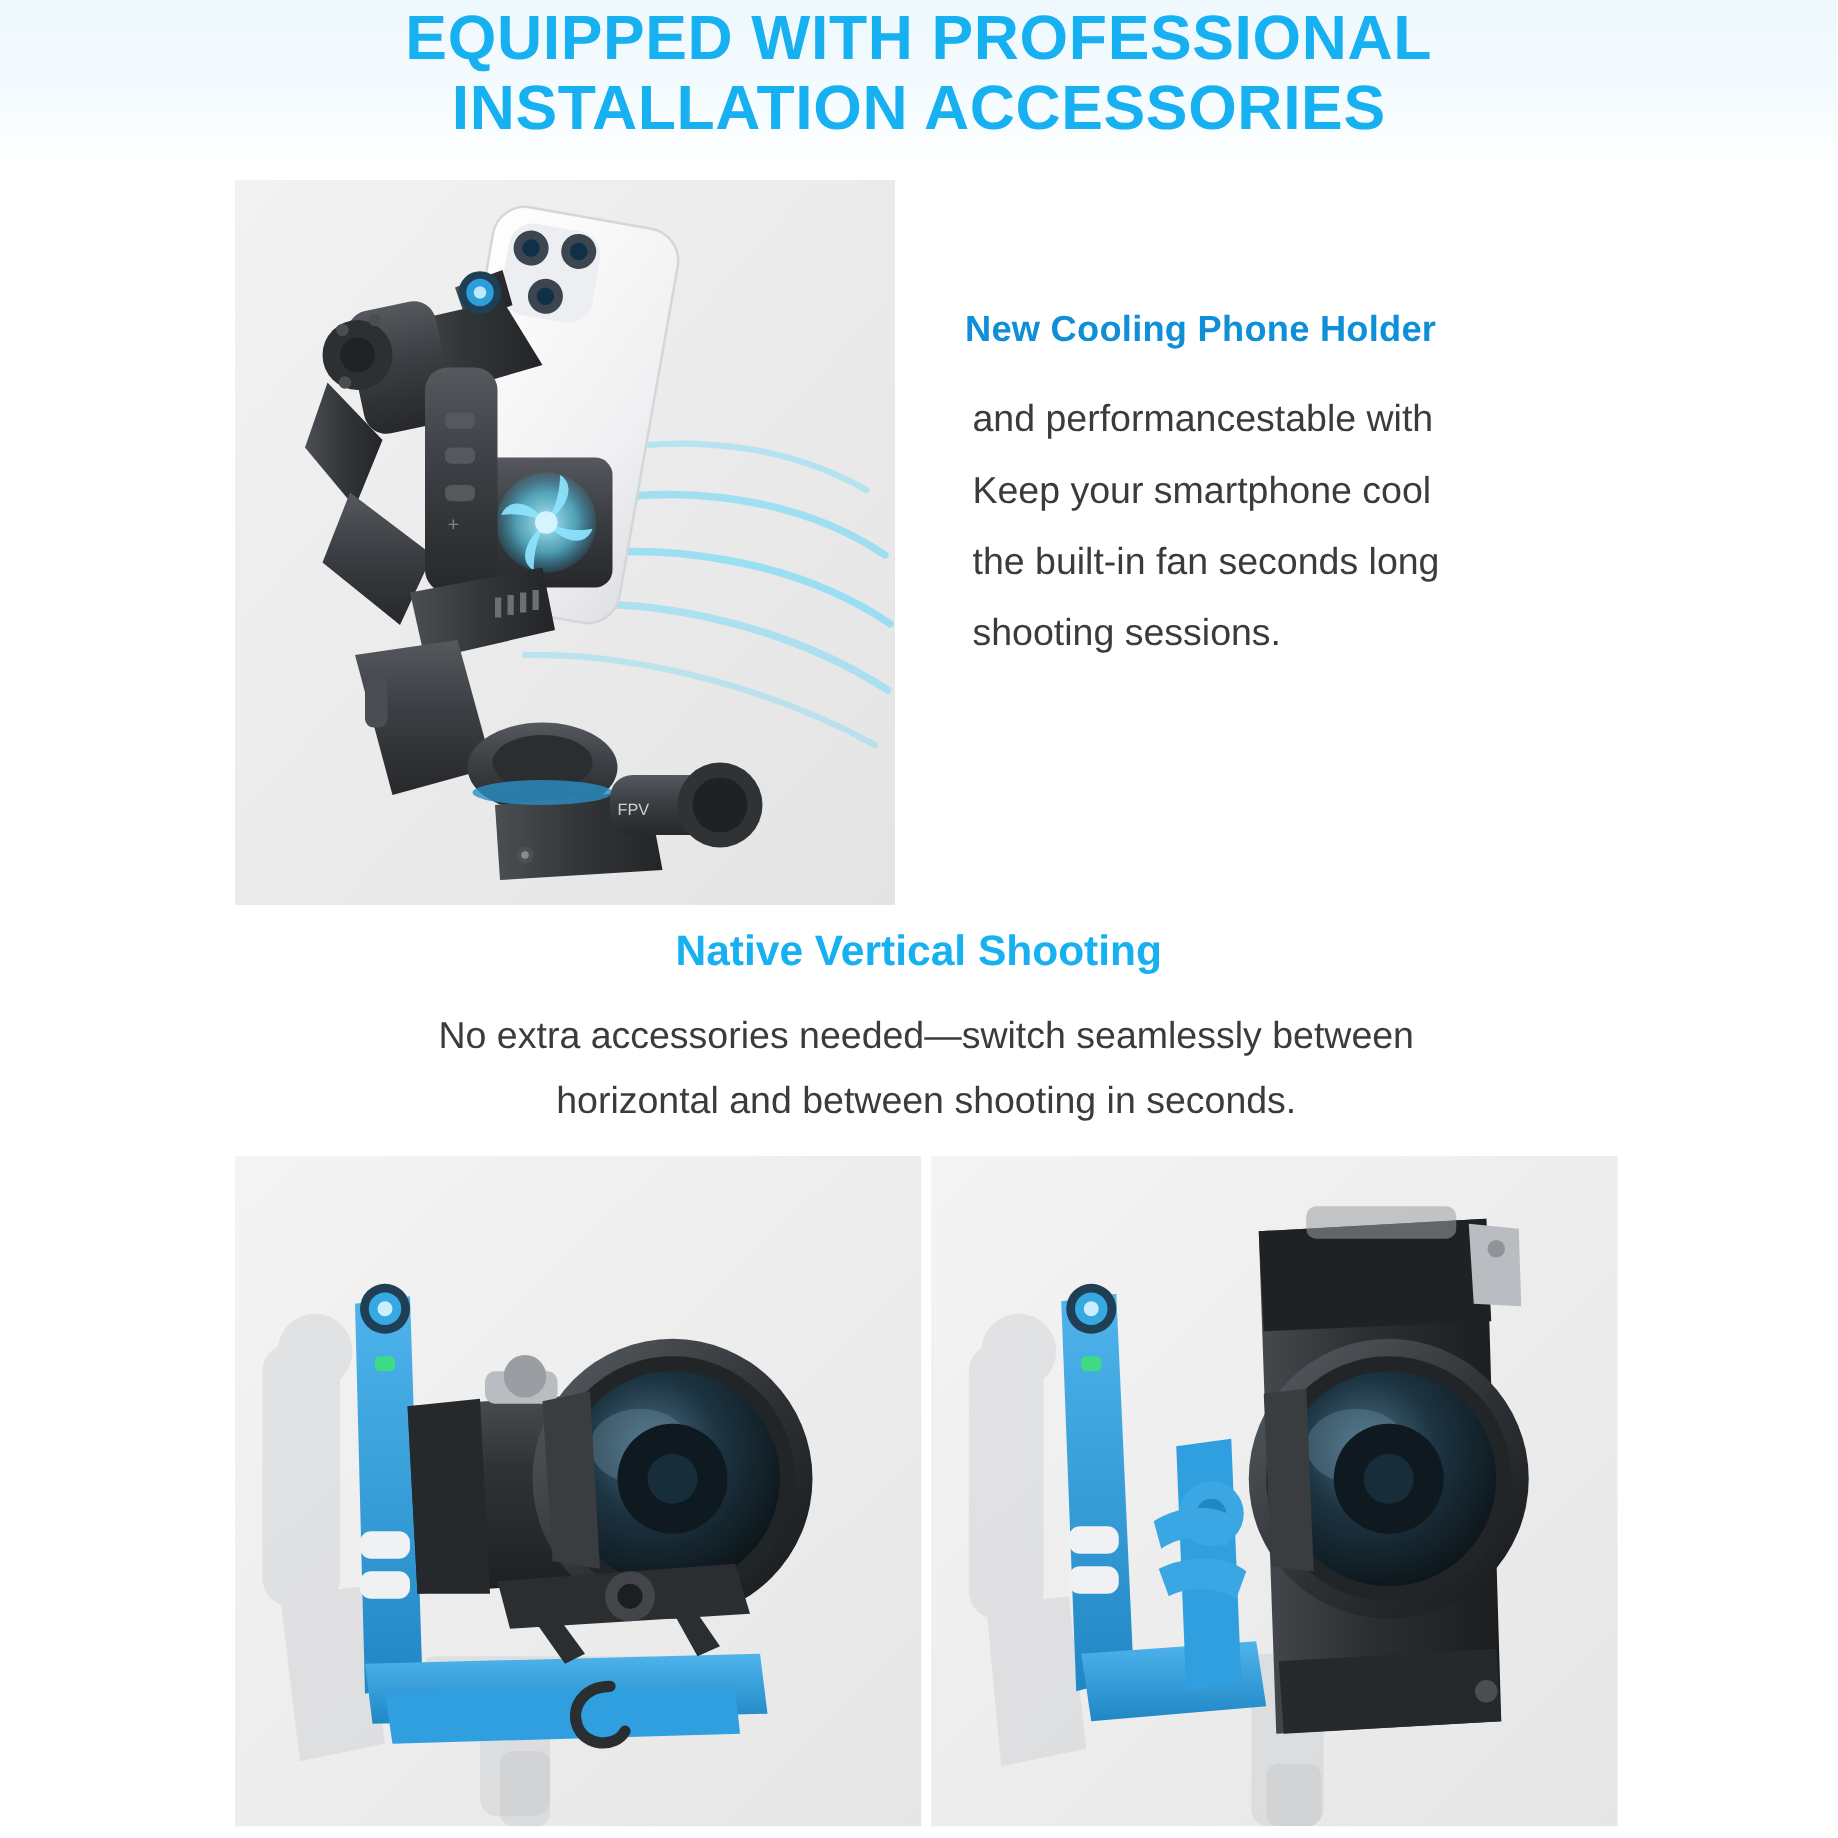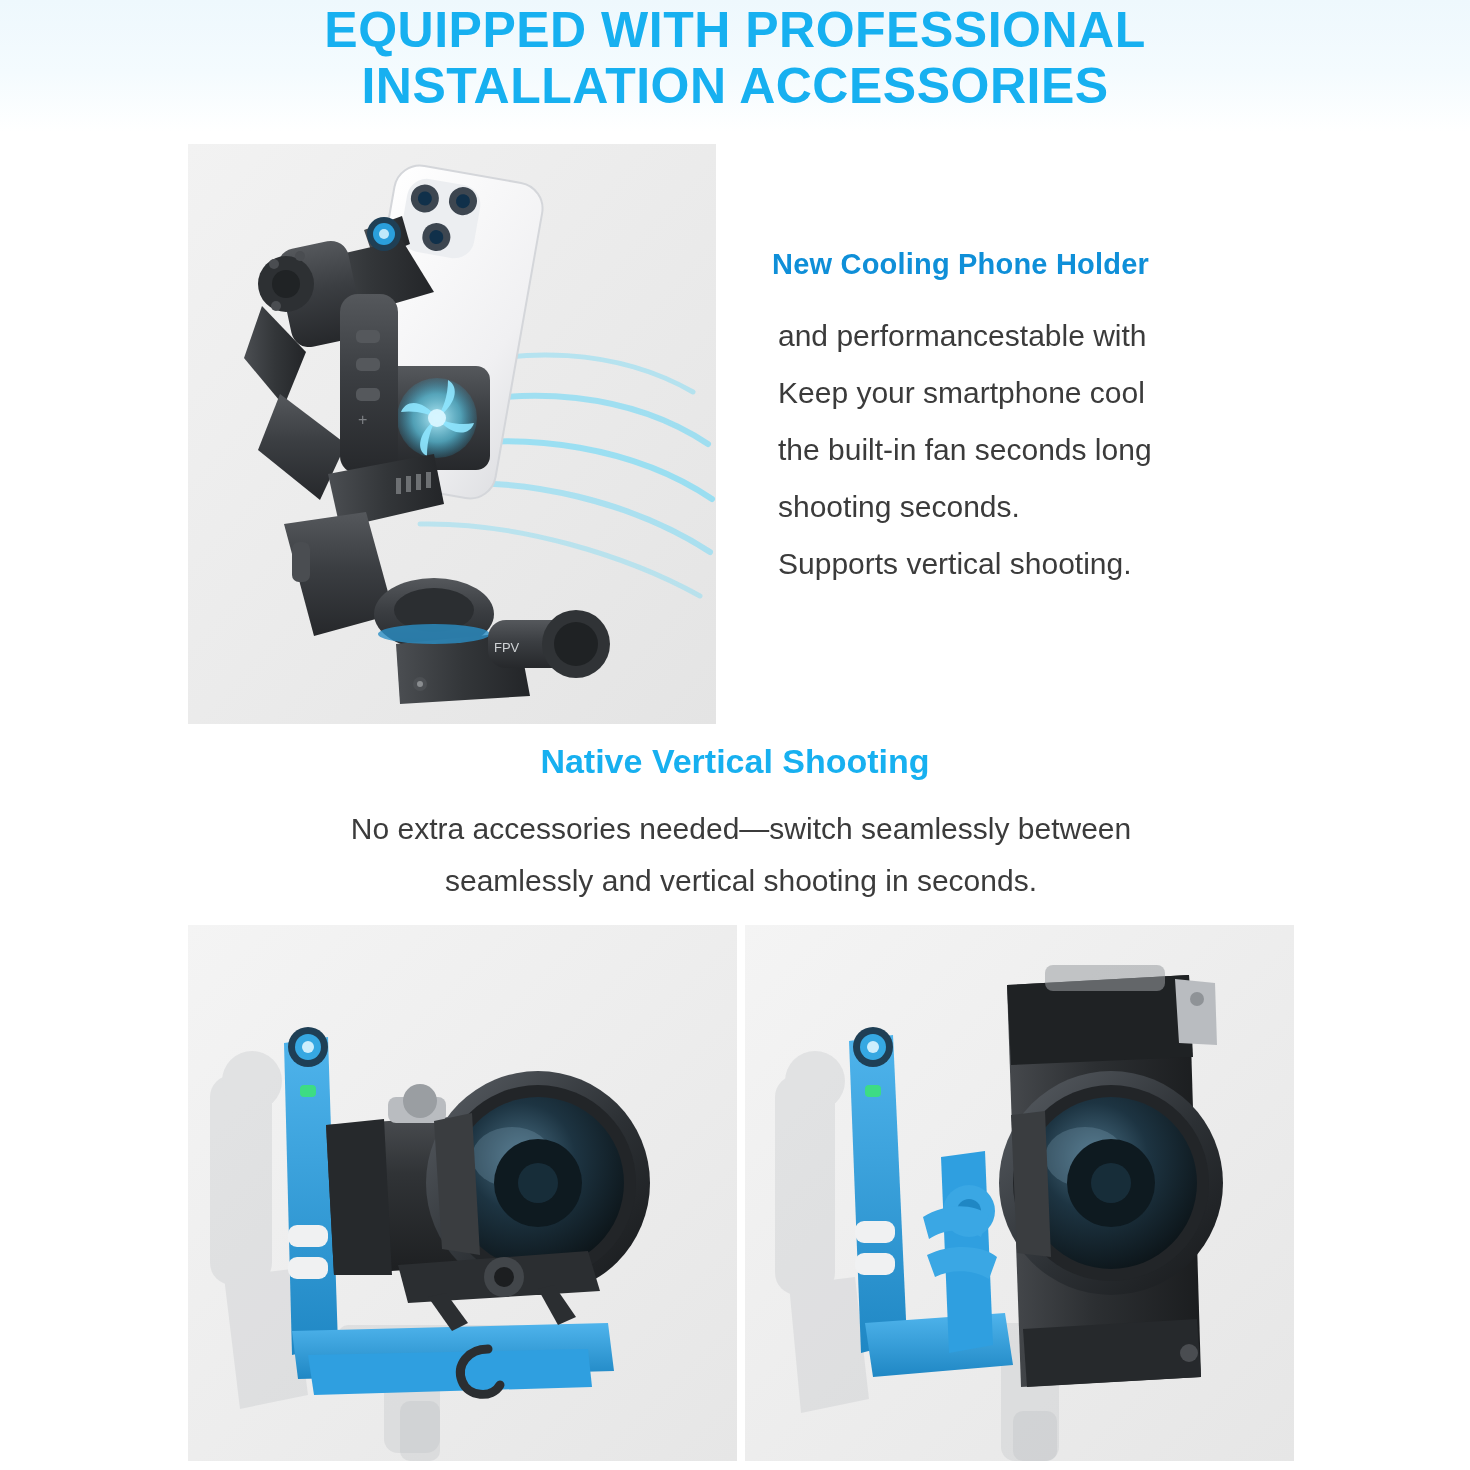--- a/index.html
+++ b/index.html
@@ -264,31 +264,30 @@
         <circle cx="232" cy="540" r="3" fill="#8a8d90"></circle>
       </svg>
     </div>
 
     <div class="feature-text">
       <h2 class="feature-title">New Cooling Phone Holder</h2>
       <div class="feature-body">
         <div>and performancestable with</div>
         <div>Keep your smartphone cool</div>
         <div>the built-in fan seconds long</div>
-        <div>shooting seconds.</div>
-        <div>Supports vertical shooting.</div>
+        <div>shooting sessions.</div>
       </div>
     </div>
   </div>
 
   <div class="mid-block">
     <h3 class="mid-title">Native Vertical Shooting</h3>
     <div class="mid-sub">
       <div>No extra accessories needed—switch seamlessly between</div>
-      <div>seamlessly and vertical shooting in seconds.</div>
+      <div>horizontal and between shooting in seconds.</div>
     </div>
   </div>
 
   <div class="bottom-row">
 
     <div class="bottom-photo left">
       <svg class="fill-svg" viewBox="0 0 549 536" xmlns="http://www.w3.org/2000/svg">
         <defs>
           <linearGradient id="bg2" x1="0" y1="0" x2="1" y2="1">
             <stop offset="0%" stop-color="#f4f4f4"></stop>

